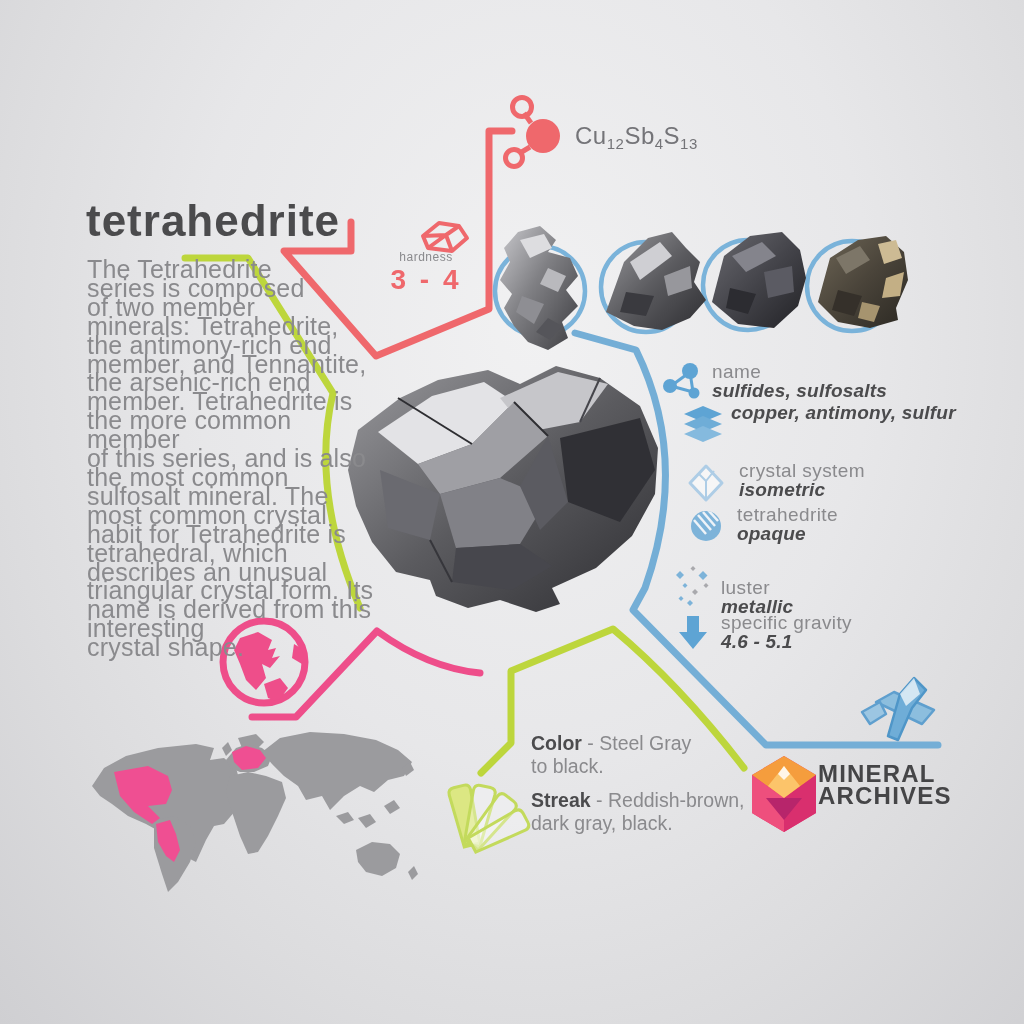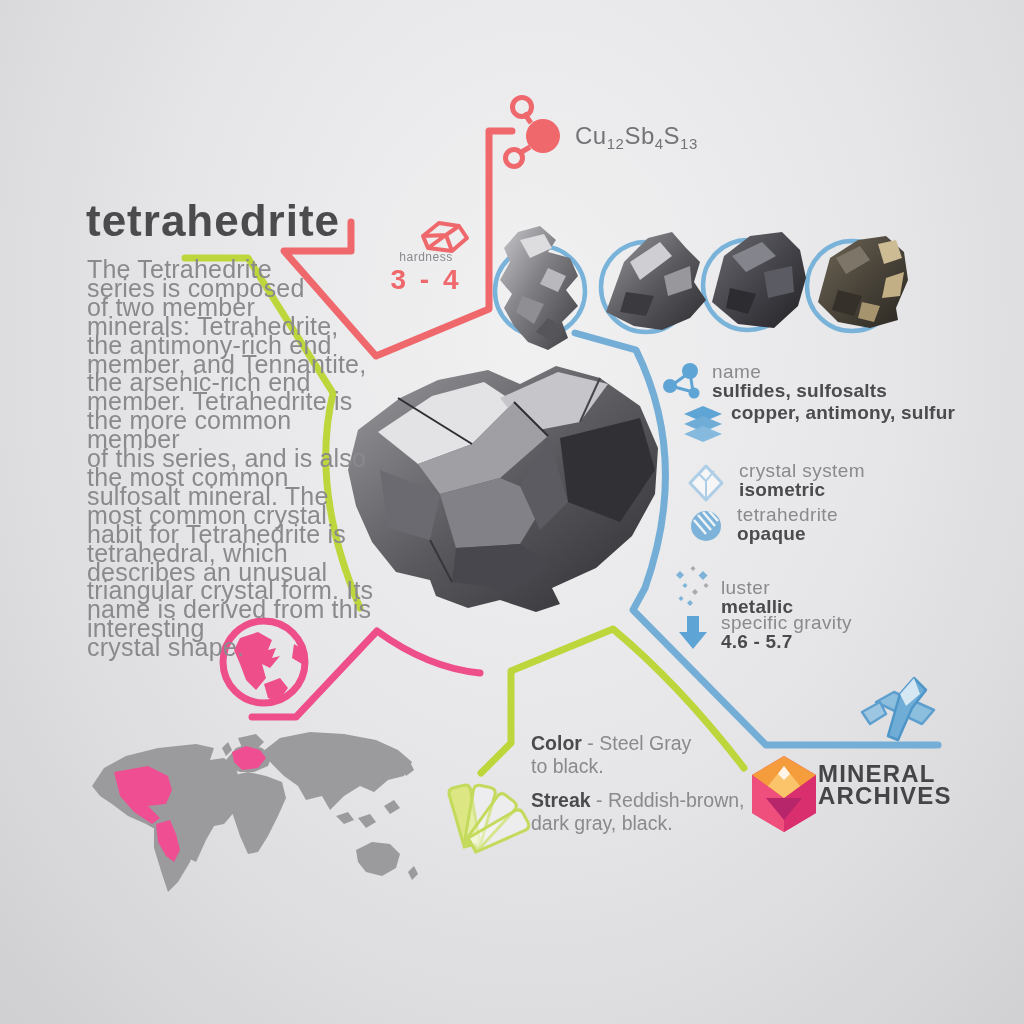--- a/index.html
+++ b/index.html
@@ -8,21 +8,21 @@
     background:radial-gradient(ellipse at 52% 32%, #f1f1f2 0%, #e7e7e9 45%, #dcdcde 72%, #cfcfd2 100%);}
   .abs{position:absolute;}
   .title{font-size:44px;font-weight:700;color:#4b4b4d;letter-spacing:1px;}
   .desc{font-size:25px;line-height:18.9px;letter-spacing:.2px;color:#8a8a8d;white-space:pre-line;width:300px;}
   .formula{font-size:24px;color:#747478;letter-spacing:.5px;text-align:right;}
   .fsub{font-size:15px;vertical-align:-5px;}
   .hard-label{font-size:12px;color:#8a8a8d;letter-spacing:.5px;}
   .hard-value{font-size:28px;font-weight:700;color:#ef686c;letter-spacing:3px;}
   .prop{line-height:19px;}
   .prop-label{font-size:19px;color:#8a8a8d;letter-spacing:.4px;}
-  .prop-value{font-size:19px;font-weight:700;color:#4b4b4d;letter-spacing:.2px;}
+  .prop-value{font-size:19px;font-weight:700;font-style:italic;color:#4b4b4d;letter-spacing:.2px;}
   .note{font-size:19.5px;line-height:23px;color:#8a8a8d;white-space:pre-line;}
   .note-label{font-weight:700;color:#4b4b4d;}
   .brand{font-size:24px;font-weight:700;color:#454547;letter-spacing:1.2px;line-height:21.5px;}
   .center{text-align:center;}
   svg{display:block;}
 </style>
 </head>
 <body>
 
 <div id="canvas">
@@ -275,21 +275,21 @@
   <div class="abs prop" style="left:737px;top:505px">
     <div class="prop-label">tetrahedrite</div>
     <div class="prop-value">opaque</div>
   </div>
   <div class="abs prop" style="left:721px;top:578px">
     <div class="prop-label">luster</div>
     <div class="prop-value">metallic</div>
   </div>
   <div class="abs prop" style="left:721px;top:613px">
     <div class="prop-label">specific gravity</div>
-    <div class="prop-value">4.6 - 5.7</div>
+    <div class="prop-value">4.6 - 5.1</div>
   </div>
 
   <div class="abs note" style="left:531px;top:732px;width:190px"><span class="note-label">Color</span><span> - Steel Gray
 to black.</span></div>
 
   <div class="abs note" style="left:531px;top:789px;width:230px"><span class="note-label">Streak</span><span> - Reddish-brown,
 dark gray, black.</span></div>
 
   <div class="abs brand" style="left:818px;top:763px">
     <div>MINERAL</div>

